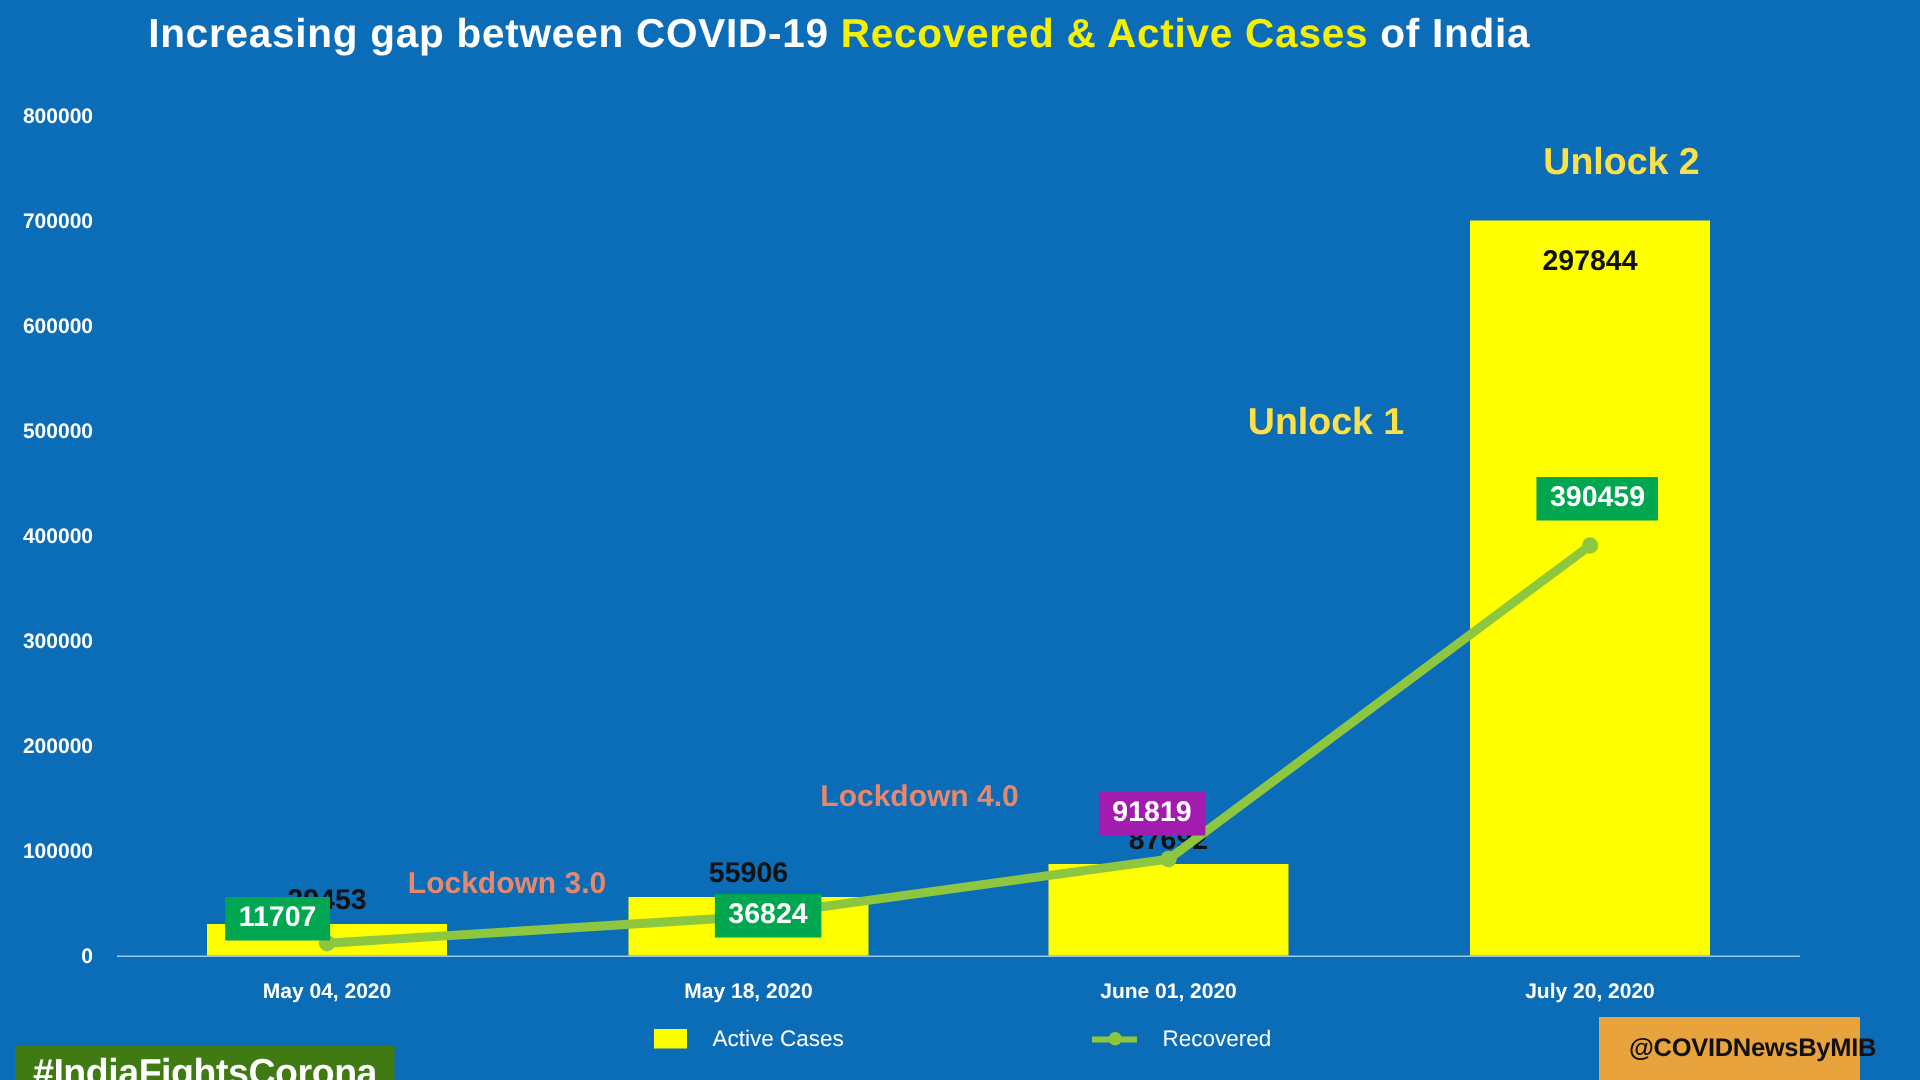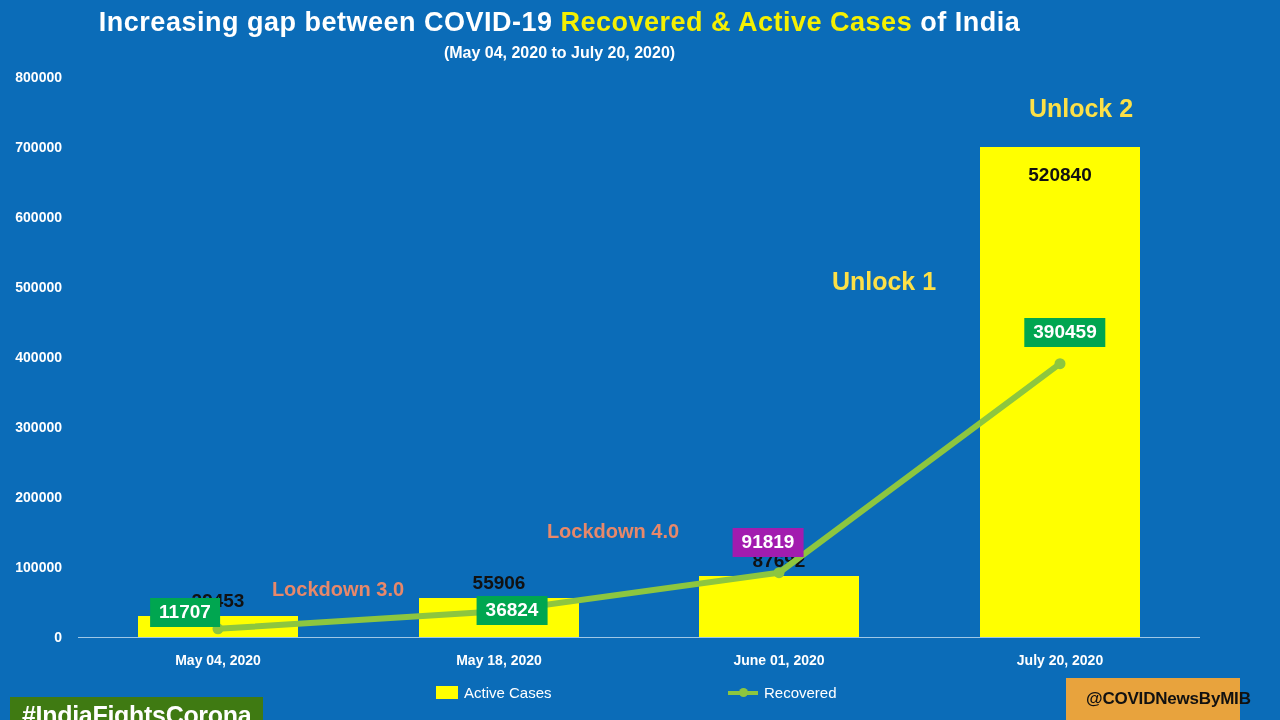--- a/index.html
+++ b/index.html
@@ -137,21 +137,21 @@
     white-space: nowrap;
     transform: translateX(-50%);
   }
 
   
   .legend {
     position: absolute;
     top: 684px;
     display: flex;
     align-items: center;
-    gap: 6px;
+    gap: 17px;
   }
   .legend-text {
     font-size: 15px;
     color: #ffffff;
     white-space: nowrap;
   }
   .swatch-bar {
     width: 22px;
     height: 13px;
     background: #ffff00;
@@ -216,21 +216,20 @@
     white-space: nowrap;
   }
 </style>
 </head>
 <body>
 
 <div id="stage">
 
   <div class="title-block">
     <div class="title-line"><span>Increasing  gap  between  COVID-19 </span><span class="hl">Recovered &amp; Active Cases</span><span> of  India</span></div>
-    <div class="title-sub">(May 04, 2020  to July 20, 2020)</div>
   </div>
 
   <div id="plot">
     <div id="yticks">
         <div class="ytick" style="top: 637px;">0</div>
         <div class="ytick" style="top: 567px;">100000</div>
         <div class="ytick" style="top: 497px;">200000</div>
         <div class="ytick" style="top: 427px;">300000</div>
         <div class="ytick" style="top: 357px;">400000</div>
         <div class="ytick" style="top: 287px;">500000</div>
@@ -241,21 +240,21 @@
     <div class="axis-line" style="top:637px;"></div>
 
     <div id="bars">
         <div class="bar" style="left: 138px; top: 616.383px; width: 160px; height: 20.6171px; background: rgb(255, 255, 0);"></div>
         <div class="bar-value" style="left: 218px; top: 590.383px;">29453</div>
         <div class="bar" style="left: 419px; top: 597.866px; width: 160px; height: 39.1342px; background: rgb(255, 255, 0);"></div>
         <div class="bar-value" style="left: 499px; top: 571.866px;">55906</div>
         <div class="bar" style="left: 699px; top: 575.616px; width: 160px; height: 61.3844px; background: rgb(255, 255, 0);"></div>
         <div class="bar-value" style="left: 779px; top: 549.616px;">87692</div>
         <div class="bar" style="left: 980px; top: 146.939px; width: 160px; height: 490.061px; background: rgb(255, 255, 0);"></div>
-        <div class="bar-value" style="left: 1060px; top: 163.939px;">520840</div>
+        <div class="bar-value" style="left: 1060px; top: 163.939px;">297844</div>
       </div>
 
     <svg class="series-svg" viewBox="0 0 1280 720">
       <polyline id="line-path" fill="none" stroke="#8dc63f" stroke-width="6" stroke-linejoin="round" stroke-linecap="round" points="218,628.8051 499,611.2232 779,572.7266999999999 1060,363.6787"></polyline>
       <g id="line-markers">
           <circle cx="218" cy="628.8051" r="5.5" fill="#8dc63f"></circle>
           <circle cx="499" cy="611.2232" r="5.5" fill="#8dc63f"></circle>
           <circle cx="779" cy="572.7266999999999" r="5.5" fill="#8dc63f"></circle>
           <circle cx="1060" cy="363.6787" r="5.5" fill="#8dc63f"></circle>
         </g>

